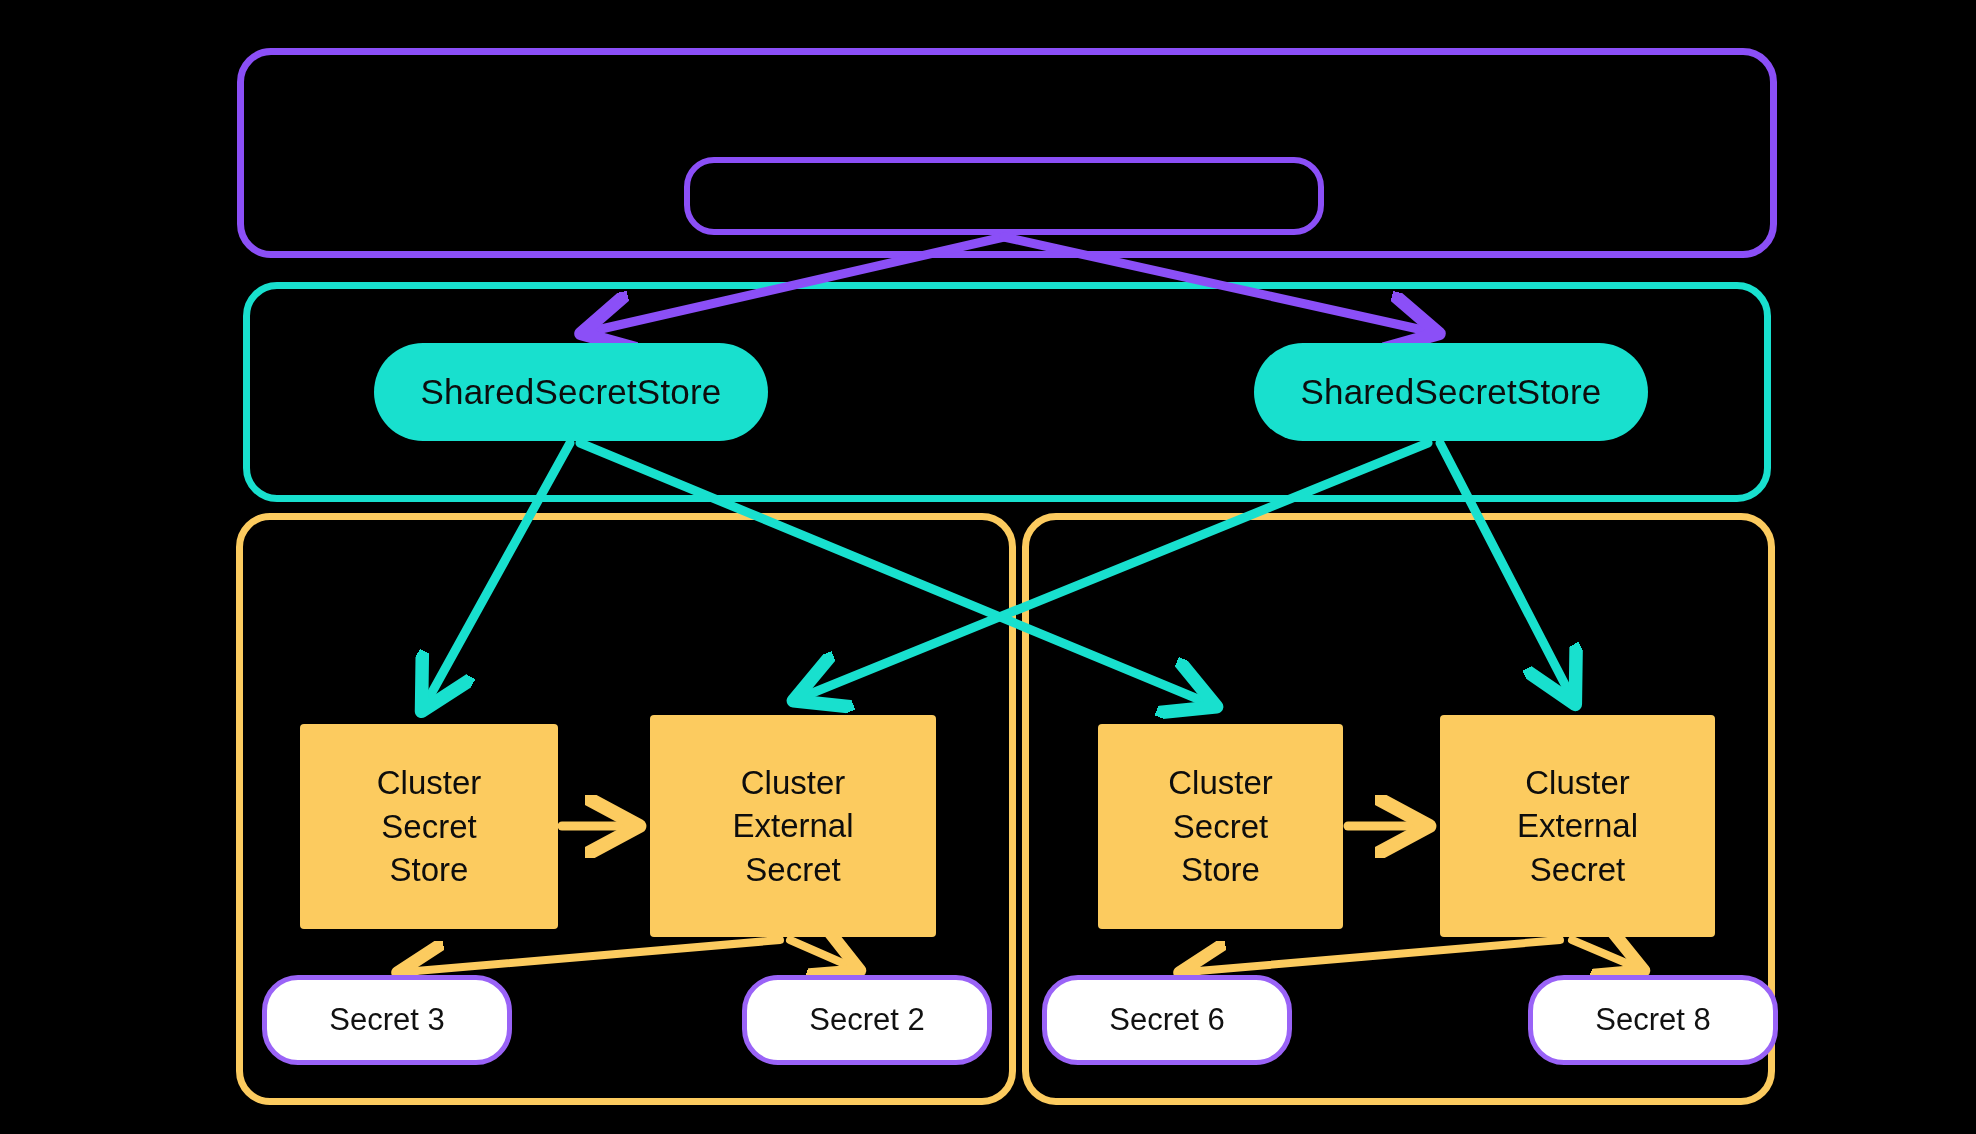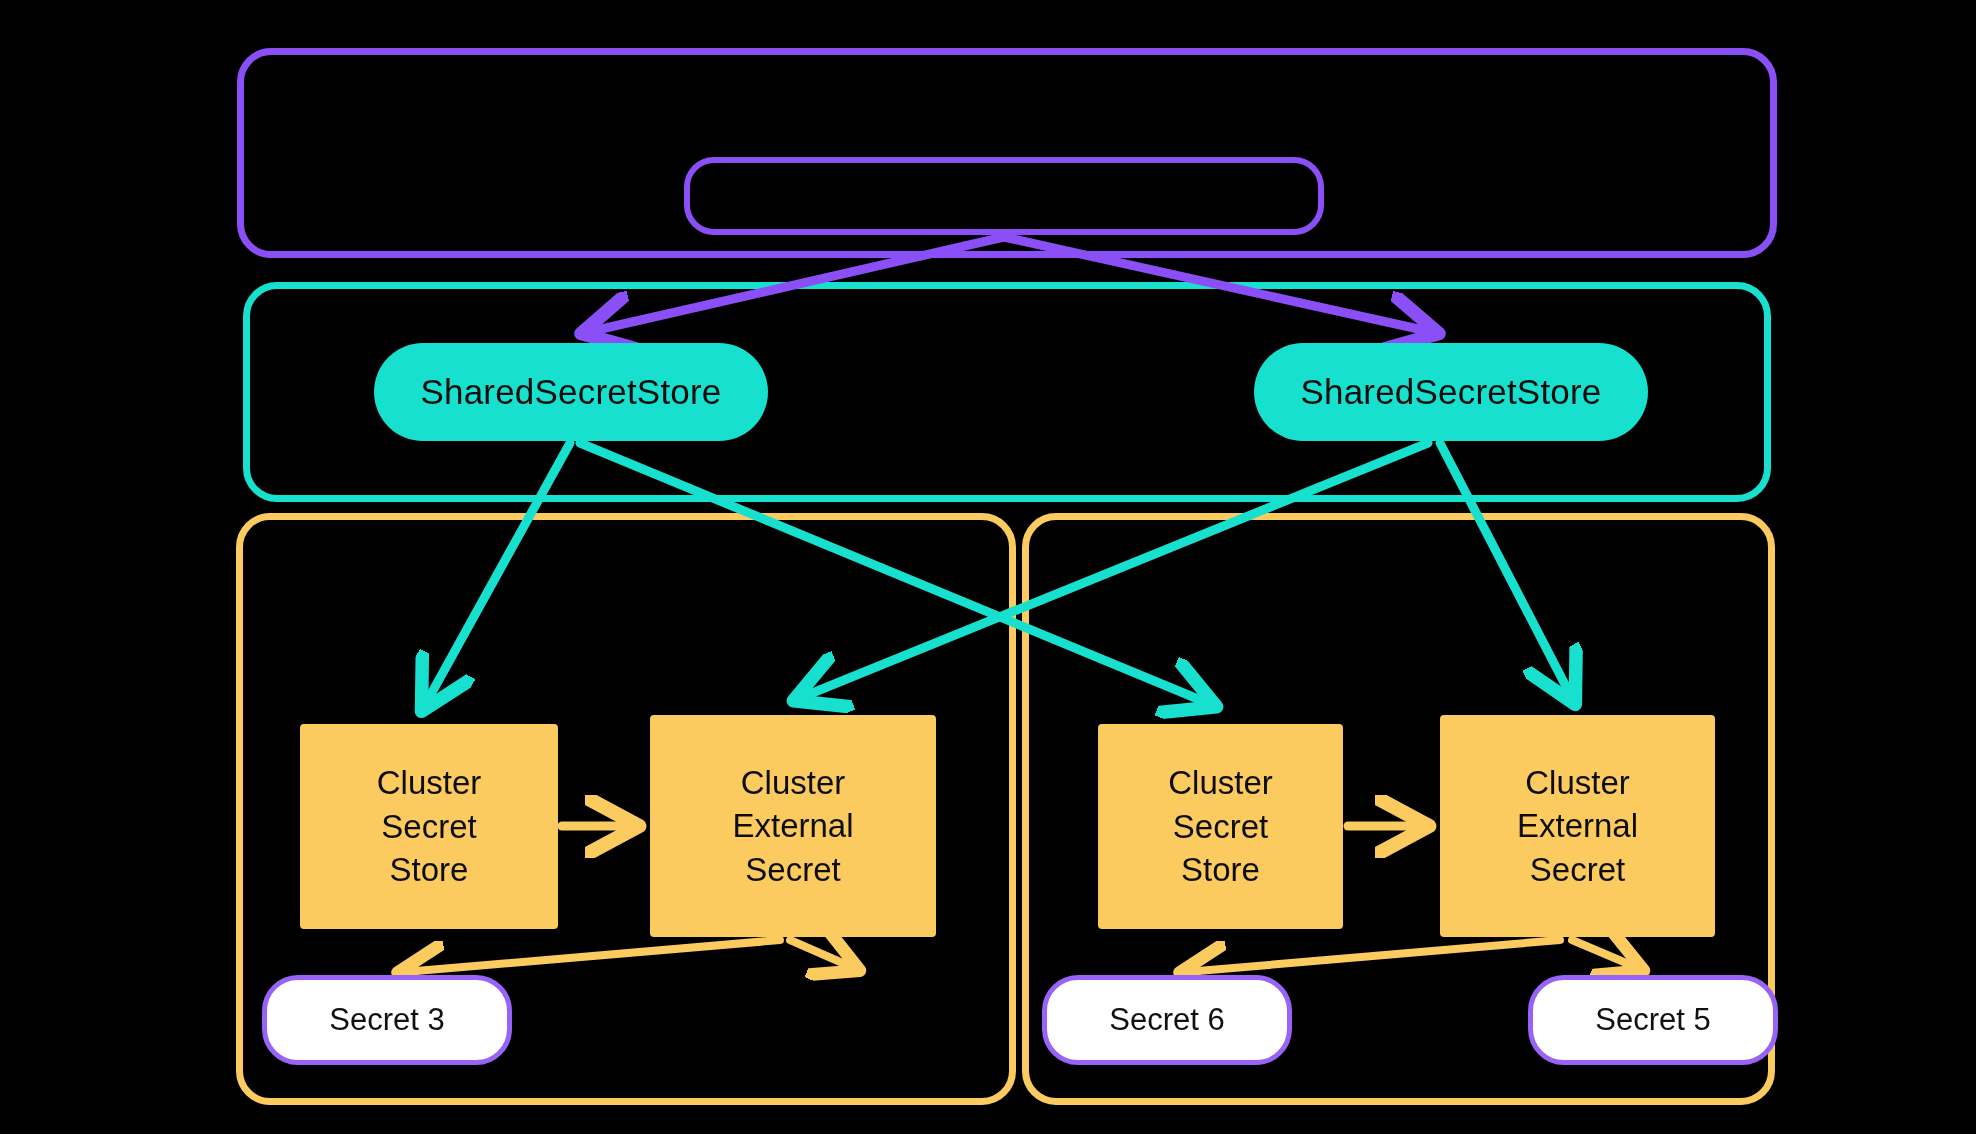--- a/index.html
+++ b/index.html
@@ -195,18 +195,19 @@
   <div class="node node-cluster" id="css-right">Cluster
 Secret
 Store</div>
 
   <div class="node node-cluster" id="ces-right">Cluster
 External
 Secret</div>
 
   <div class="node node-secret" id="secret-1">Secret 3</div>
 
+  <div class="node node-secret" id="secret-2">Secret 2</div>
 
   <div class="node node-secret" id="secret-3">Secret 6</div>
 
-  <div class="node node-secret" id="secret-4">Secret 5</div>
+  <div class="node node-secret" id="secret-4">Secret 8</div>
 
 </div>
 
 </body></html>

